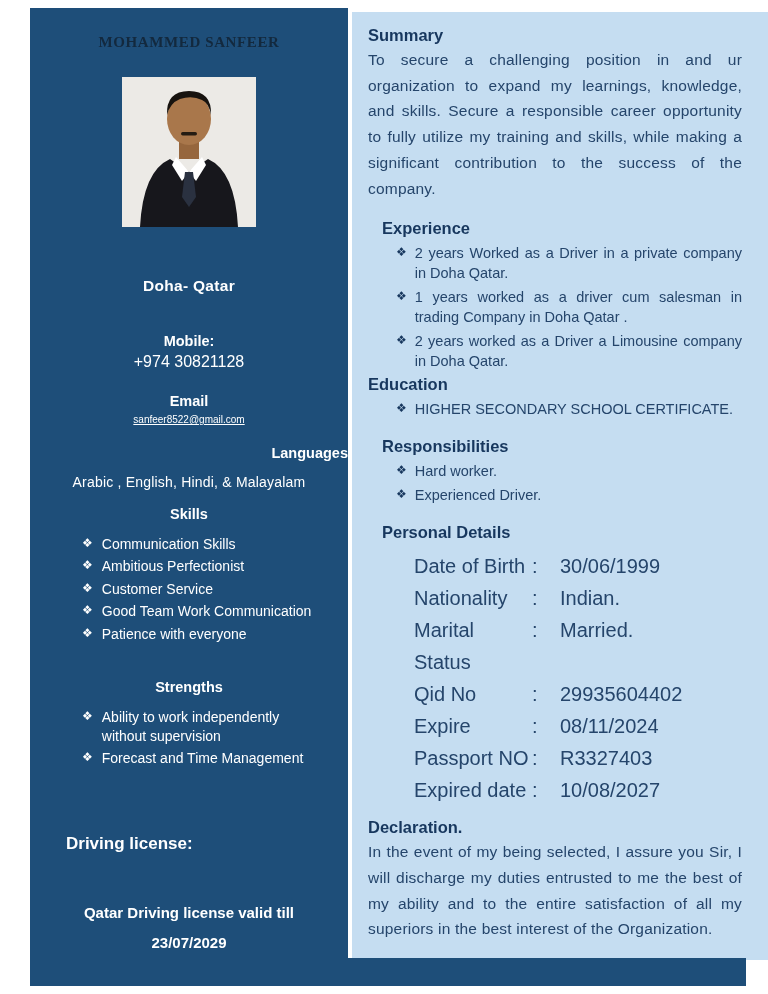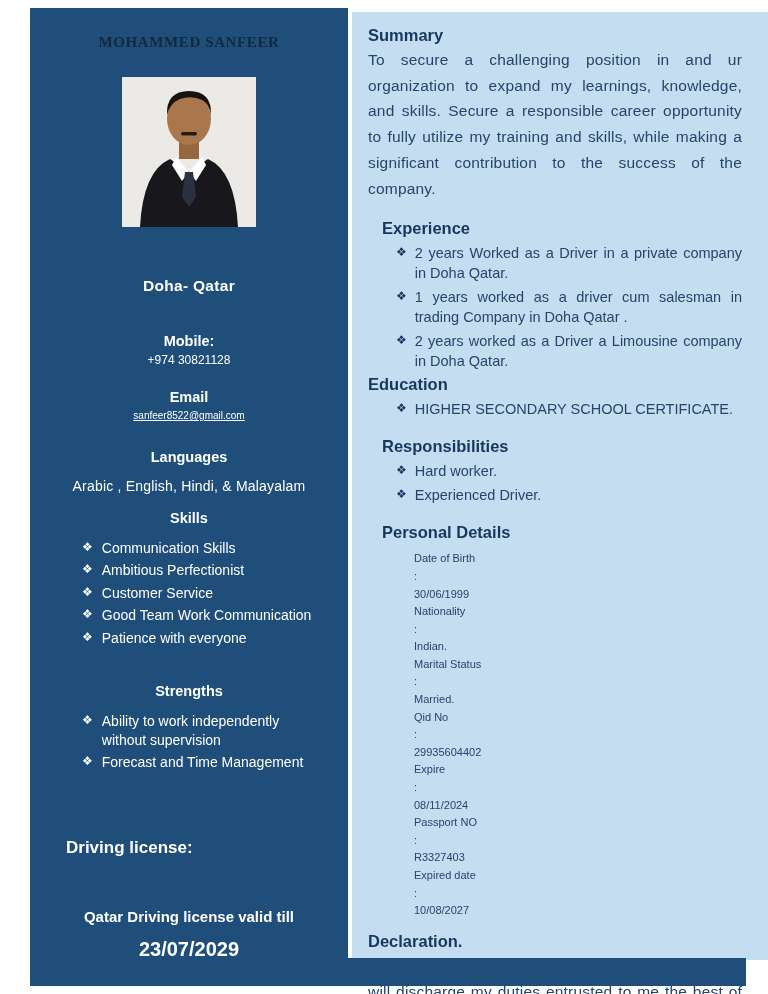--- a/index.html
+++ b/index.html
@@ -14,48 +14,48 @@
   }
   .name {
     margin-top:26px; text-align:center;
     font-family:"Liberation Serif", serif; font-weight:bold;
     font-size:15px; letter-spacing:.6px; color:#13293E;
   }
   .photo { width:134px; height:150px; margin:26px auto 0; background:#ffffff; overflow:hidden; }
   .location { margin-top:50px; text-align:center; font-weight:bold; font-size:15.5px; letter-spacing:.3px; }
   .side-label { margin-top:0; text-align:center; font-weight:bold; font-size:14.5px; }
   .mobile-block { margin-top:38px; }
-  .side-value { margin-top:4px; text-align:center; font-size:12px; }
+  .side-value { margin-top:4px; text-align:center; font-size:16px; }
   .email-block { margin-top:22px; }
   .email-link { display:block; margin-top:5px; text-align:center; font-size:10px; color:#ffffff; text-decoration:underline; cursor:pointer; }
-  .languages-label { margin-top:28px; }
+  .languages-label { margin-top:20px;text-align:right; }
   .languages { margin-top:13px; text-align:center; font-size:14px; letter-spacing:.2px; }
   .skills-label { margin-top:16px; }
   .diamond-list { list-style:none; margin:13px 0 0 52px; }
   .diamond-list li { display:flex; gap:9px; font-size:14px; line-height:1.32; margin-bottom:4px; width:240px; }
   .diamond-list .d { flex:0 0 auto; font-size:12px; padding-top:1px; }
   .strengths-label { margin-top:36px; }
   .driving-license { margin:66px 0 0 36px; font-weight:bold; font-size:17px; }
   .dl-line1 { margin-top:50px; text-align:center; font-weight:bold; font-size:15px; }
-  .dl-line2 { margin-top:13px; text-align:center; font-weight:bold; font-size:20px; }
+  .dl-line2 { margin-top:13px; text-align:center; font-weight:bold; font-size:15px; }
 
   
   .panel {
     position:absolute; left:352px; top:12px; width:418px; height:948px;
     background:#C5DDF1; padding:14px 28px 10px 16px; color:#25456B;
   }
   .section-title { color:#17375E; font-weight:bold; font-size:16.5px; }
   .body-text { font-size:15.5px; line-height:1.66; text-align:justify; margin-top:2px; letter-spacing:.2px; }
   .mt { margin-top:18px;margin-left:14px; }
   .mt-sm { margin-top:12px; }
   .bullet-list { list-style:none; margin:5px 0 0 28px; }
   .bullet-list li { display:flex; gap:8px; font-size:14.5px; line-height:1.38; margin-bottom:4px; text-align:justify; }
   .bullet-list .d { flex:0 0 auto; color:#17375E; font-size:12px; padding-top:1px; }
   .pd-rows { margin:8px 0 0 46px; }
-  .pd-row { display:flex; font-size:11px; line-height:1.6;flex-direction:column; }
+  .pd-row { display:flex; font-size:20px; line-height:1.6; }
   .pd-label { width:118px; }
   .pd-colon { width:28px; }
   .pd-value { flex:1; }
   .signature {
     margin-top:14px; text-align:center;
     font-family:"Liberation Serif", serif; font-weight:bold;
     font-size:15px; letter-spacing:.4px; color:#16324F;
   }
 
   

